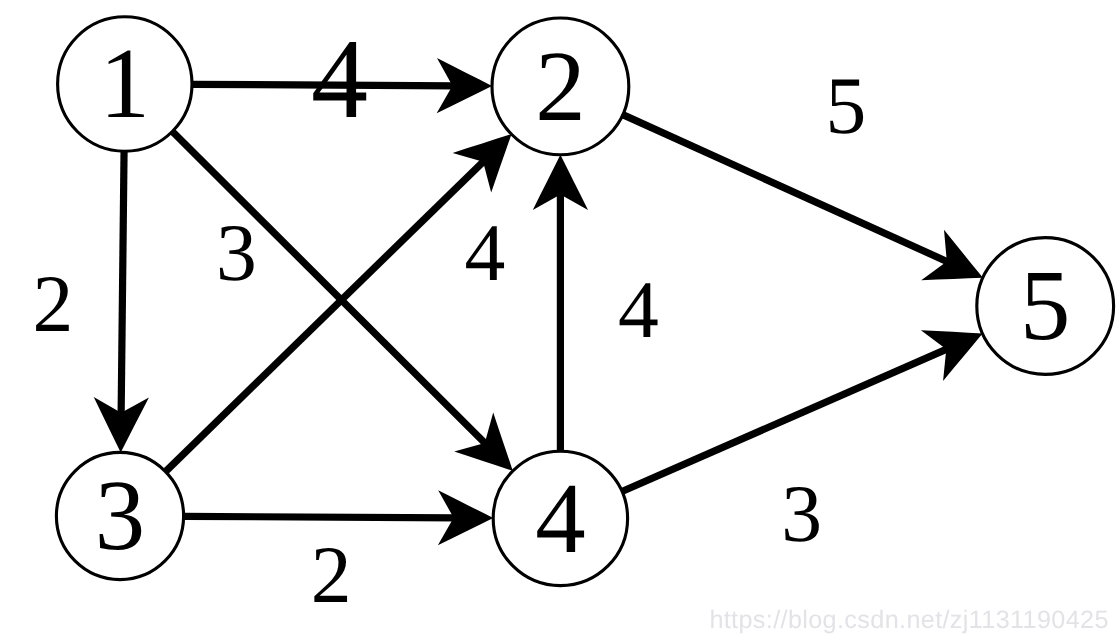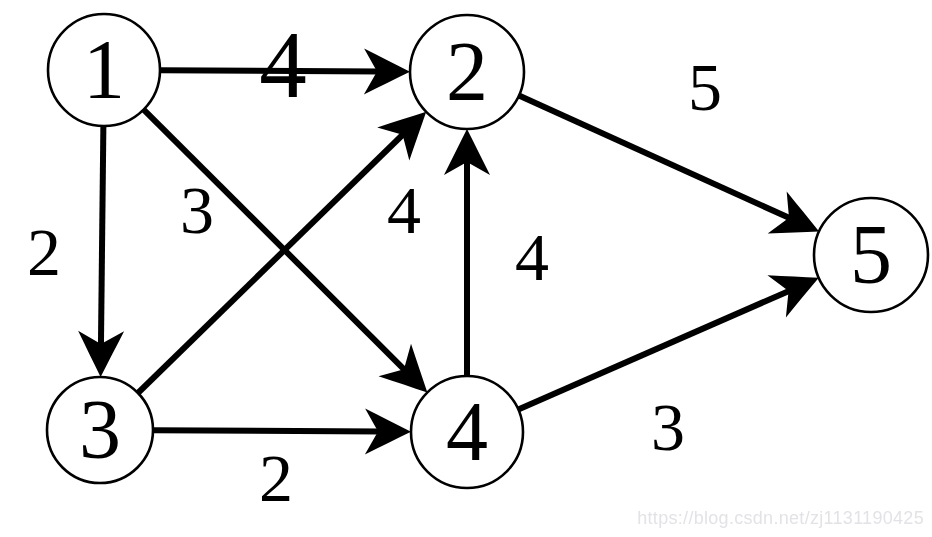--- a/index.html
+++ b/index.html
@@ -43,21 +43,21 @@
   .edge-label {
     fill: #000000;
     font-family: "Liberation Serif", "DejaVu Serif", serif;
     text-anchor: middle;
   }
   .watermark {
     position: absolute;
     right: 8px;
     bottom: 8px;
     font-family: "Liberation Sans", "DejaVu Sans", sans-serif;
-    font-size: 18px;
+    font-size: 21px;
     letter-spacing: 0.3px;
     color: #e3e3e7;
     user-select: none;
   }
 </style>
 </head>
 <body>
 
 <div class="stage">
   <svg class="graph" width="932" height="537" viewBox="0 0 932 537">

